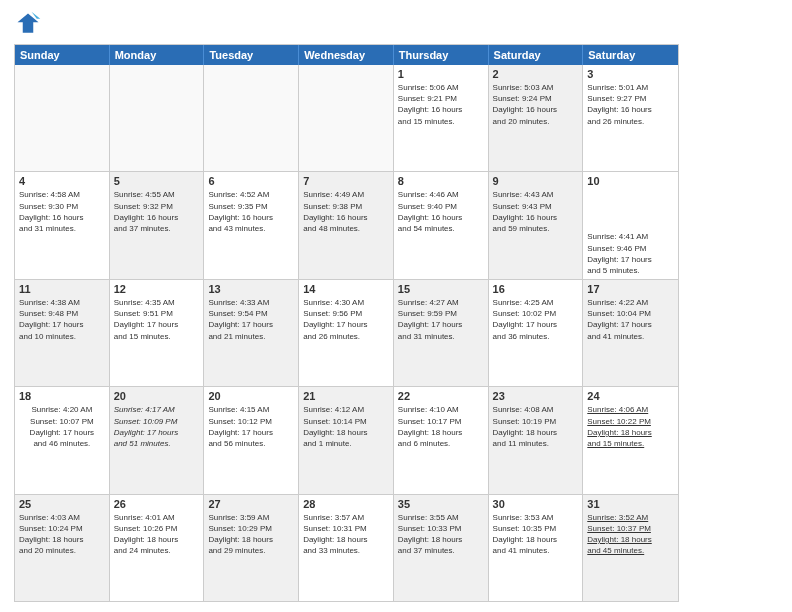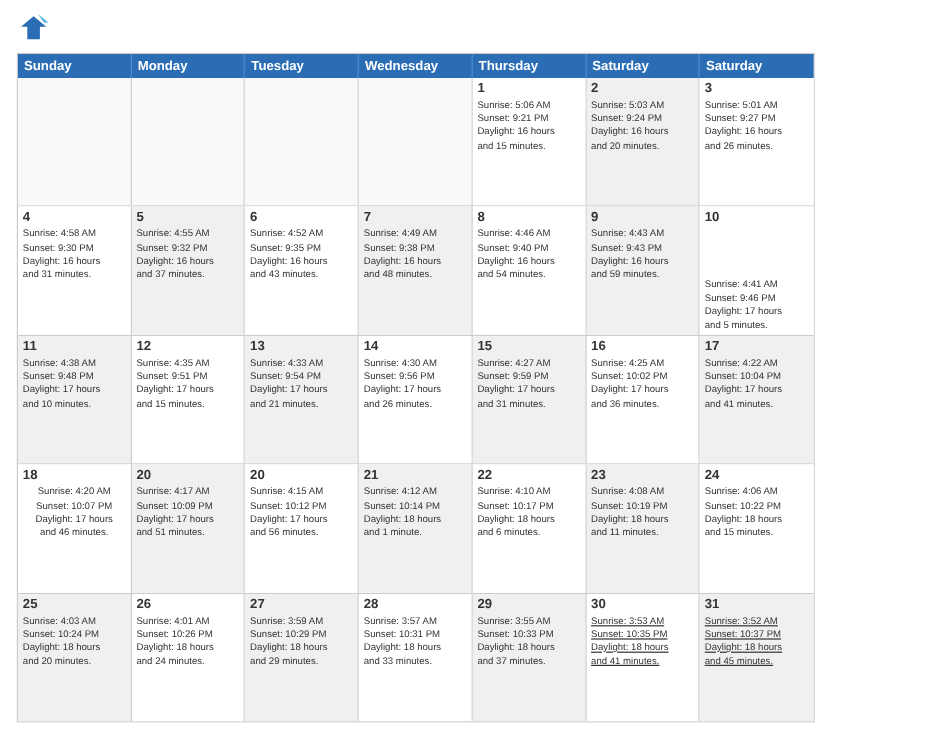--- a/index.html
+++ b/index.html
@@ -279,21 +279,21 @@
         <div class="cal-row">
           <div class="cal-cell">
             <div class="day-num">18</div>
             <div class="day-info" style="white-space: pre-line; text-align: center;">Sunrise: 4:20 AM
 Sunset: 10:07 PM
 Daylight: 17 hours
 and 46 minutes.</div>
           </div>
           <div class="cal-cell shaded">
             <div class="day-num">20</div>
-            <div class="day-info" style="white-space: pre-line;">Sunrise: 4:17 AM
+            <div class="day-info" style="white-space: pre-line; font-style: italic;">Sunrise: 4:17 AM
 Sunset: 10:09 PM
 Daylight: 17 hours
 and 51 minutes.</div>
           </div>
           <div class="cal-cell">
             <div class="day-num">20</div>
             <div class="day-info" style="white-space: pre-line;">Sunrise: 4:15 AM
 Sunset: 10:12 PM
 Daylight: 17 hours
 and 56 minutes.</div>
@@ -314,21 +314,21 @@
           </div>
           <div class="cal-cell shaded">
             <div class="day-num">23</div>
             <div class="day-info" style="white-space: pre-line;">Sunrise: 4:08 AM
 Sunset: 10:19 PM
 Daylight: 18 hours
 and 11 minutes.</div>
           </div>
           <div class="cal-cell">
             <div class="day-num">24</div>
-            <div class="day-info" style="white-space: pre-line;">Sunrise: 4:06 AM
+            <div class="day-info" style="white-space: pre-line; text-decoration: underline;">Sunrise: 4:06 AM
 Sunset: 10:22 PM
 Daylight: 18 hours
 and 15 minutes.</div>
           </div>
         </div>
         <div class="cal-row">
           <div class="cal-cell shaded">
             <div class="day-num">25</div>
             <div class="day-info" style="white-space: pre-line;">Sunrise: 4:03 AM
 Sunset: 10:24 PM
@@ -350,29 +350,29 @@
 and 29 minutes.</div>
           </div>
           <div class="cal-cell">
             <div class="day-num">28</div>
             <div class="day-info" style="white-space: pre-line;">Sunrise: 3:57 AM
 Sunset: 10:31 PM
 Daylight: 18 hours
 and 33 minutes.</div>
           </div>
           <div class="cal-cell shaded">
-            <div class="day-num">29</div>
+            <div class="day-num">35</div>
             <div class="day-info" style="white-space: pre-line;">Sunrise: 3:55 AM
 Sunset: 10:33 PM
 Daylight: 18 hours
 and 37 minutes.</div>
           </div>
           <div class="cal-cell">
             <div class="day-num">30</div>
-            <div class="day-info" style="white-space: pre-line; text-decoration: underline;">Sunrise: 3:53 AM
+            <div class="day-info" style="white-space: pre-line;">Sunrise: 3:53 AM
 Sunset: 10:35 PM
 Daylight: 18 hours
 and 41 minutes.</div>
           </div>
           <div class="cal-cell shaded">
             <div class="day-num">31</div>
             <div class="day-info" style="white-space: pre-line; text-decoration: underline;">Sunrise: 3:52 AM
 Sunset: 10:37 PM
 Daylight: 18 hours
 and 45 minutes.</div>

